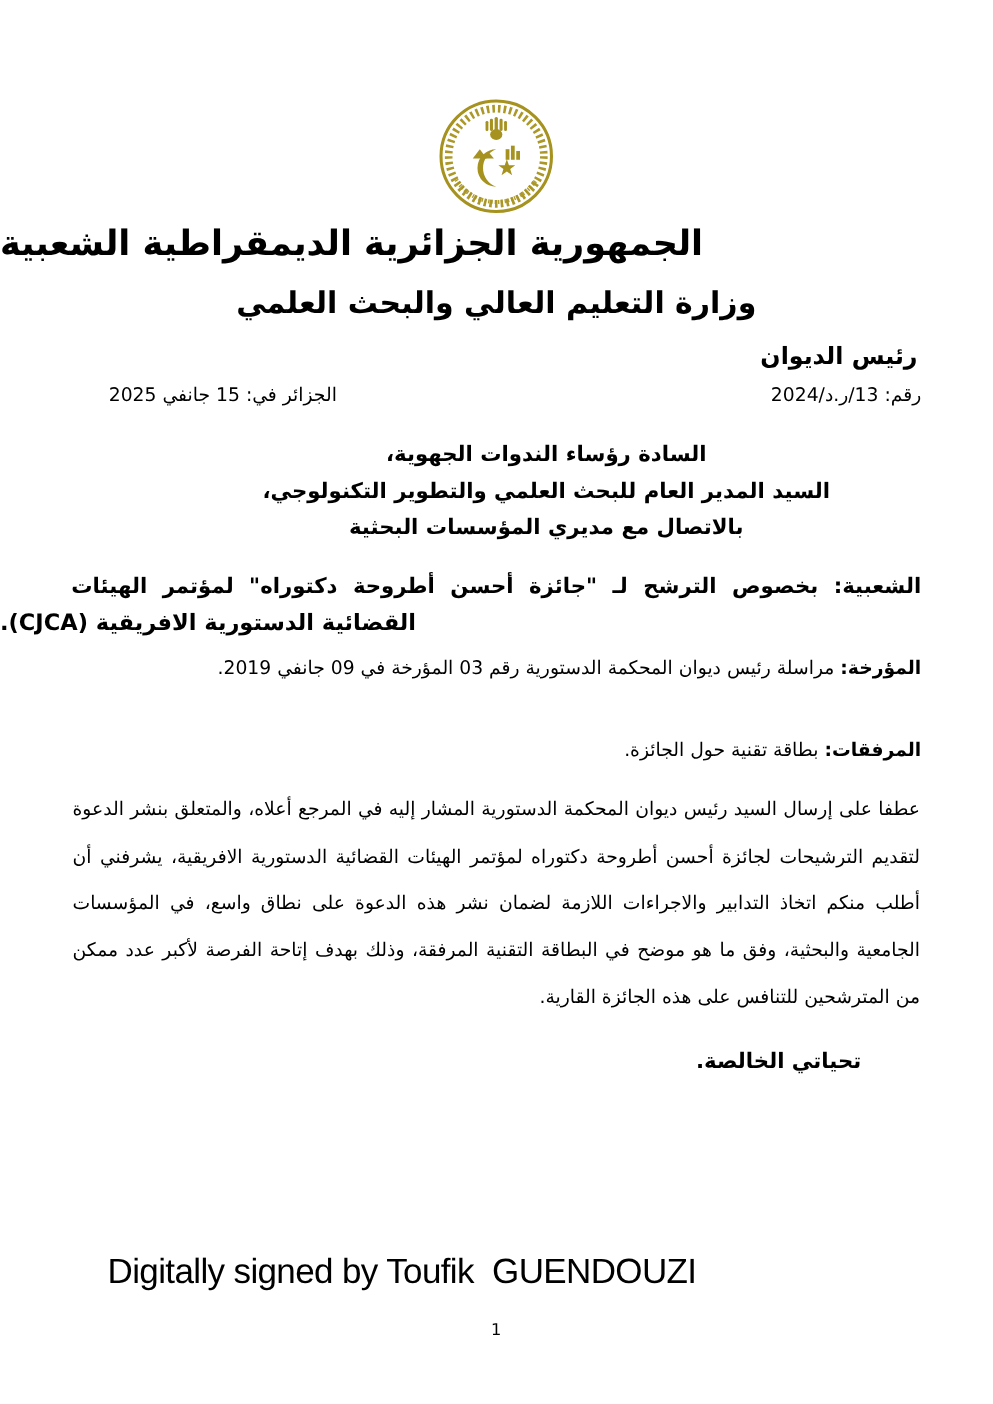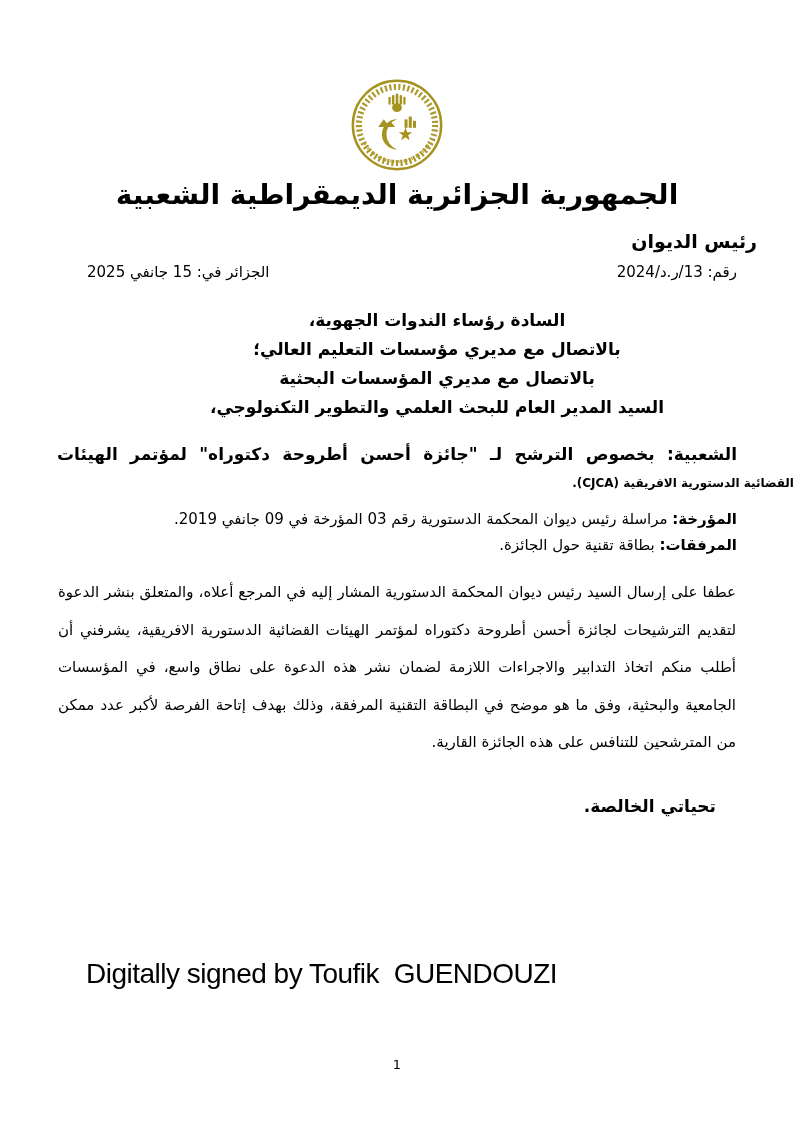--- a/index.html
+++ b/index.html
@@ -11,60 +11,60 @@
     height: 1123px;
     margin: 0 auto;
     background: #ffffff;
     color: #000;
     overflow: hidden;
   }
   .emblem-wrap { margin: 78px auto 0; width: 96px; height: 94px; }
   .emblem-wrap svg { display: block; width: 96px; height: 94px; }
 
   .header-1 {
-    direction: rtl; text-align: center;
+    direction: rtl; text-align: left;
     font-size: 28px; font-weight: bold; line-height: 42px; margin-top: 2px;
   }
   .header-2 {
     direction: rtl; text-align: center;
     font-size: 24px; font-weight: bold; line-height: 36px; margin-top: 8px;
   }
   .office-title {
-    direction: rtl; text-align: right; padding: 0 37px;
+    direction: rtl; text-align: right; padding: 0 60px;
     font-size: 19px; font-weight: bold; line-height: 26px; margin-top: 12px;
   }
   .meta-row {
     direction: rtl; display: flex; justify-content: space-between;
     padding: 0 57px 0 87px; font-size: 15px; line-height: 24px; margin-top: 6px;
   }
   .addressees {
     direction: rtl; text-align: center; padding-left: 80px;
     font-size: 17px; font-weight: bold; line-height: 29px; margin-top: 22px;
   }
   .subject-line1 {
     direction: rtl; padding: 0 57px; margin-top: 18px;
     font-size: 17px; font-weight: bold; line-height: 29px;
     text-align: justify; text-align-last: justify;
   }
   .subject-line2 {
-    direction: rtl; text-align: right;
-    font-size: 12px; font-weight: bold; line-height: 29px;
+    direction: rtl; text-align: left;
+    font-size: 18px; font-weight: bold; line-height: 29px;
   }
   .ref-line {
     direction: rtl; padding: 0 57px; text-align: right;
-    font-size: 15px; line-height: 26px;
+    font-size: 15px; line-height: 26px; margin-top: 40px;
   }
   .ref-line.first { margin-top: 8px; }
   .ref-line .label { font-weight: bold; }
   .body-par {
     direction: rtl; padding: 0 58px; margin-top: 16px;
     font-size: 15px; line-height: 37.5px; text-align: justify;
   }
   .closing {
-    direction: rtl; padding: 0 78px 0 57px; margin-top: 30px;
+    direction: rtl; padding: 0 105px 0 57px; margin-top: 18px;
     text-align: right; font-size: 17px; font-weight: bold; line-height: 28px;
   }
   .signature {
     margin-top: 56px; padding-left: 86px;
     font-family: "Liberation Sans", sans-serif;
     font-size: 28px; line-height: 39px; letter-spacing: -0.5px;
     white-space: pre-wrap; color: #000;
   }
   .page-number {
     position: absolute; bottom: 51px; left: 0; right: 0;
@@ -99,33 +99,33 @@
           <rect x="62.5" y="41" width="3.2" height="12"></rect>
           <rect x="67" y="45.5" width="3.2" height="7.5"></rect>
         </g>
         <path d="M50 44 A16 16 0 1 0 50 76 A17 17 0 0 1 50 44 Z"></path>
         <polygon points="59,52.5 60.8,57.6 66.2,57.6 61.9,60.9 63.5,66.1 59,62.9 54.5,66.1 56.1,60.9 51.8,57.6 57.2,57.6"></polygon>
       </g>
     </svg>
   </div>
 
   <div class="header-1">الجمهورية الجزائرية الديمقراطية الشعبية</div>
+  <div class="header-2">وزارة التعليم العالي والبحث العلمي</div>
 
   <div class="office-title">رئيس الديوان</div>
 
   <div class="meta-row">
     <span>رقم: 13/ر.د/2024</span>
     <span>الجزائر في: 15 جانفي 2025</span>
   </div>
 
   <div class="addressees">
     <div>السادة رؤساء الندوات الجهوية،</div>
-    <div>بالاتصال مع مديري مؤسسات التعليم العالي؛</div>
+    <div>السيد المدير العام للبحث العلمي والتطوير التكنولوجي،</div>
     <div>بالاتصال مع مديري المؤسسات البحثية</div>
-    <div>السيد المدير العام للبحث العلمي والتطوير التكنولوجي،</div>
   </div>
 
   <div class="subject-line1">
     <span class="label">الشعبية:</span>
     <span>بخصوص الترشح لـ "جائزة أحسن أطروحة دكتوراه" لمؤتمر الهيئات</span>
   </div>
   <div class="subject-line2">القضائية الدستورية الافريقية (CJCA).</div>
 
   <div class="ref-line first">
     <span class="label">المؤرخة:</span>

